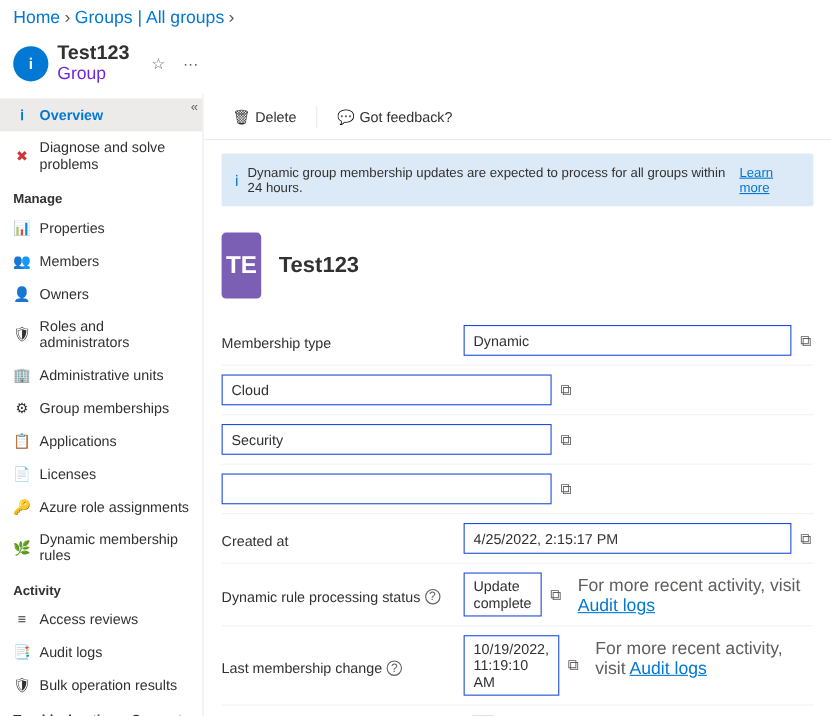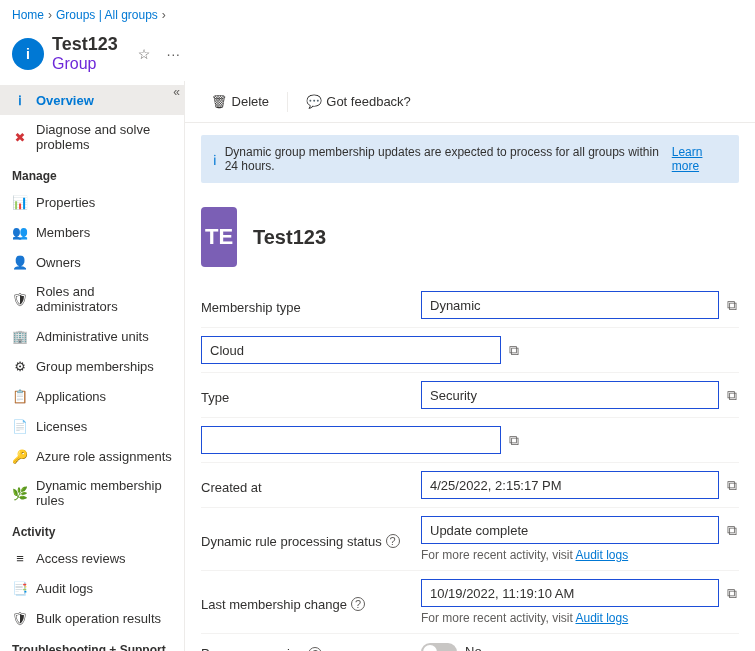--- a/index.html
+++ b/index.html
@@ -1,18 +1,18 @@
 <!DOCTYPE html>
 <html><head>
   <meta charset="utf-8">
   <style>
     * { box-sizing: border-box; margin: 0; padding: 0; }
     body { font-family: 'Segoe UI', Arial, sans-serif; font-size: 13px; color: #323130; background: #fff; }
     
-    .breadcrumb { display: flex; align-items: center; gap: 4px; padding: 8px 12px; font-size: 12px; color: #605e5c; }
+    .breadcrumb { display: flex; align-items: center; gap: 4px; padding: 8px 12px; font-size: 16px; color: #605e5c; }
     .breadcrumb a { color: #0078d4; text-decoration: none; }
     .breadcrumb span { color: #605e5c; }
     
     .page-header { display: flex; align-items: center; gap: 8px; padding: 4px 12px 8px; }
     .page-header-icon { width: 32px; height: 32px; background: #0078d4; border-radius: 50%; display: flex; align-items: center; justify-content: center; color: white; font-size: 14px; font-weight: bold; }
     .page-header-text h1 { font-size: 18px; font-weight: 600; color: #323130; }
     .page-header-text p { font-size: 16px; color: #6d28d9; }
     .page-header-actions { display: flex; gap: 8px; margin-left: 8px; }
     .header-icon-btn { background: none; border: none; cursor: pointer; color: #605e5c; font-size: 14px; padding: 2px 4px; }
     
@@ -40,23 +40,23 @@
     .group-header { display: flex; align-items: center; gap: 16px; padding: 12px 16px 16px; }
     .group-avatar { width: 36px; height: 60px; background: #7B5FB5; border-radius: 4px; display: flex; align-items: center; justify-content: center; color: white; font-size: 22px; font-weight: 600; flex-shrink: 0; }
     .group-name { font-size: 20px; font-weight: 600; color: #323130; }
     
     .properties-grid { padding: 0 16px; }
     .property-row { display: flex; align-items: center; padding: 8px 0; border-bottom: 1px solid #f3f2f1; }
     .property-label { width: 220px; min-width: 220px; font-size: 13px; color: #323130; display: flex; align-items: center; gap: 4px; padding-top: 4px; }
     .property-value-wrapper { flex: 1; display: flex; align-items: center; gap: 6px; }
     .property-value-box { flex: 1; border: 1px solid #1d4ed8; padding: 4px 8px; font-size: 13px; color: #323130; background: #fff; min-height: 28px; display: flex; align-items: center; max-width: 300px; }
     .copy-icon { color: #605e5c; cursor: pointer; font-size: 14px; padding: 2px; }
-    .property-note { font-size: 12px; color: #605e5c; margin-top: 4px; }
+    .property-note { font-size: 16px; color: #605e5c; margin-top: 4px; margin-left: 13px; }
     .property-note a { color: #0078d4; }
-    .property-value-col { display: flex; flex-direction: column; flex: 1; }
+    .property-value-col { display: flex; flex-direction: row; flex: 1; }
     
     .toggle { display: flex; align-items: center; gap: 8px; }
     .toggle-switch { width: 36px; height: 18px; background: #c8c6c4; border-radius: 9px; position: relative; cursor: pointer; }
     .toggle-knob { width: 14px; height: 14px; background: white; border-radius: 50%; position: absolute; top: 2px; left: 2px; transition: left 0.2s; }
     
     .question-icon { font-size: 11px; color: #605e5c; cursor: pointer; border: 1px solid #605e5c; border-radius: 50%; width: 14px; height: 14px; display: inline-flex; align-items: center; justify-content: center; }
   </style>
 </head>
 <body>
 
@@ -195,23 +195,20 @@
       </div>
 
       <div class="property-row">
         <div class="property-value-wrapper">
           <div class="property-value-box">Cloud</div>
           <span class="copy-icon" title="Copy">⧉</span>
         </div>
       </div>
 
       <div class="property-row">
-        <div class="property-label">
-          <span>Type</span>
-        </div>
         <div class="property-value-wrapper">
           <div class="property-value-box">Security</div>
           <span class="copy-icon" title="Copy">⧉</span>
         </div>
       </div>
 
       <div class="property-row">
         <div class="property-value-wrapper">
           <div class="property-value-box"></div>
           <span class="copy-icon" title="Copy">⧉</span>

